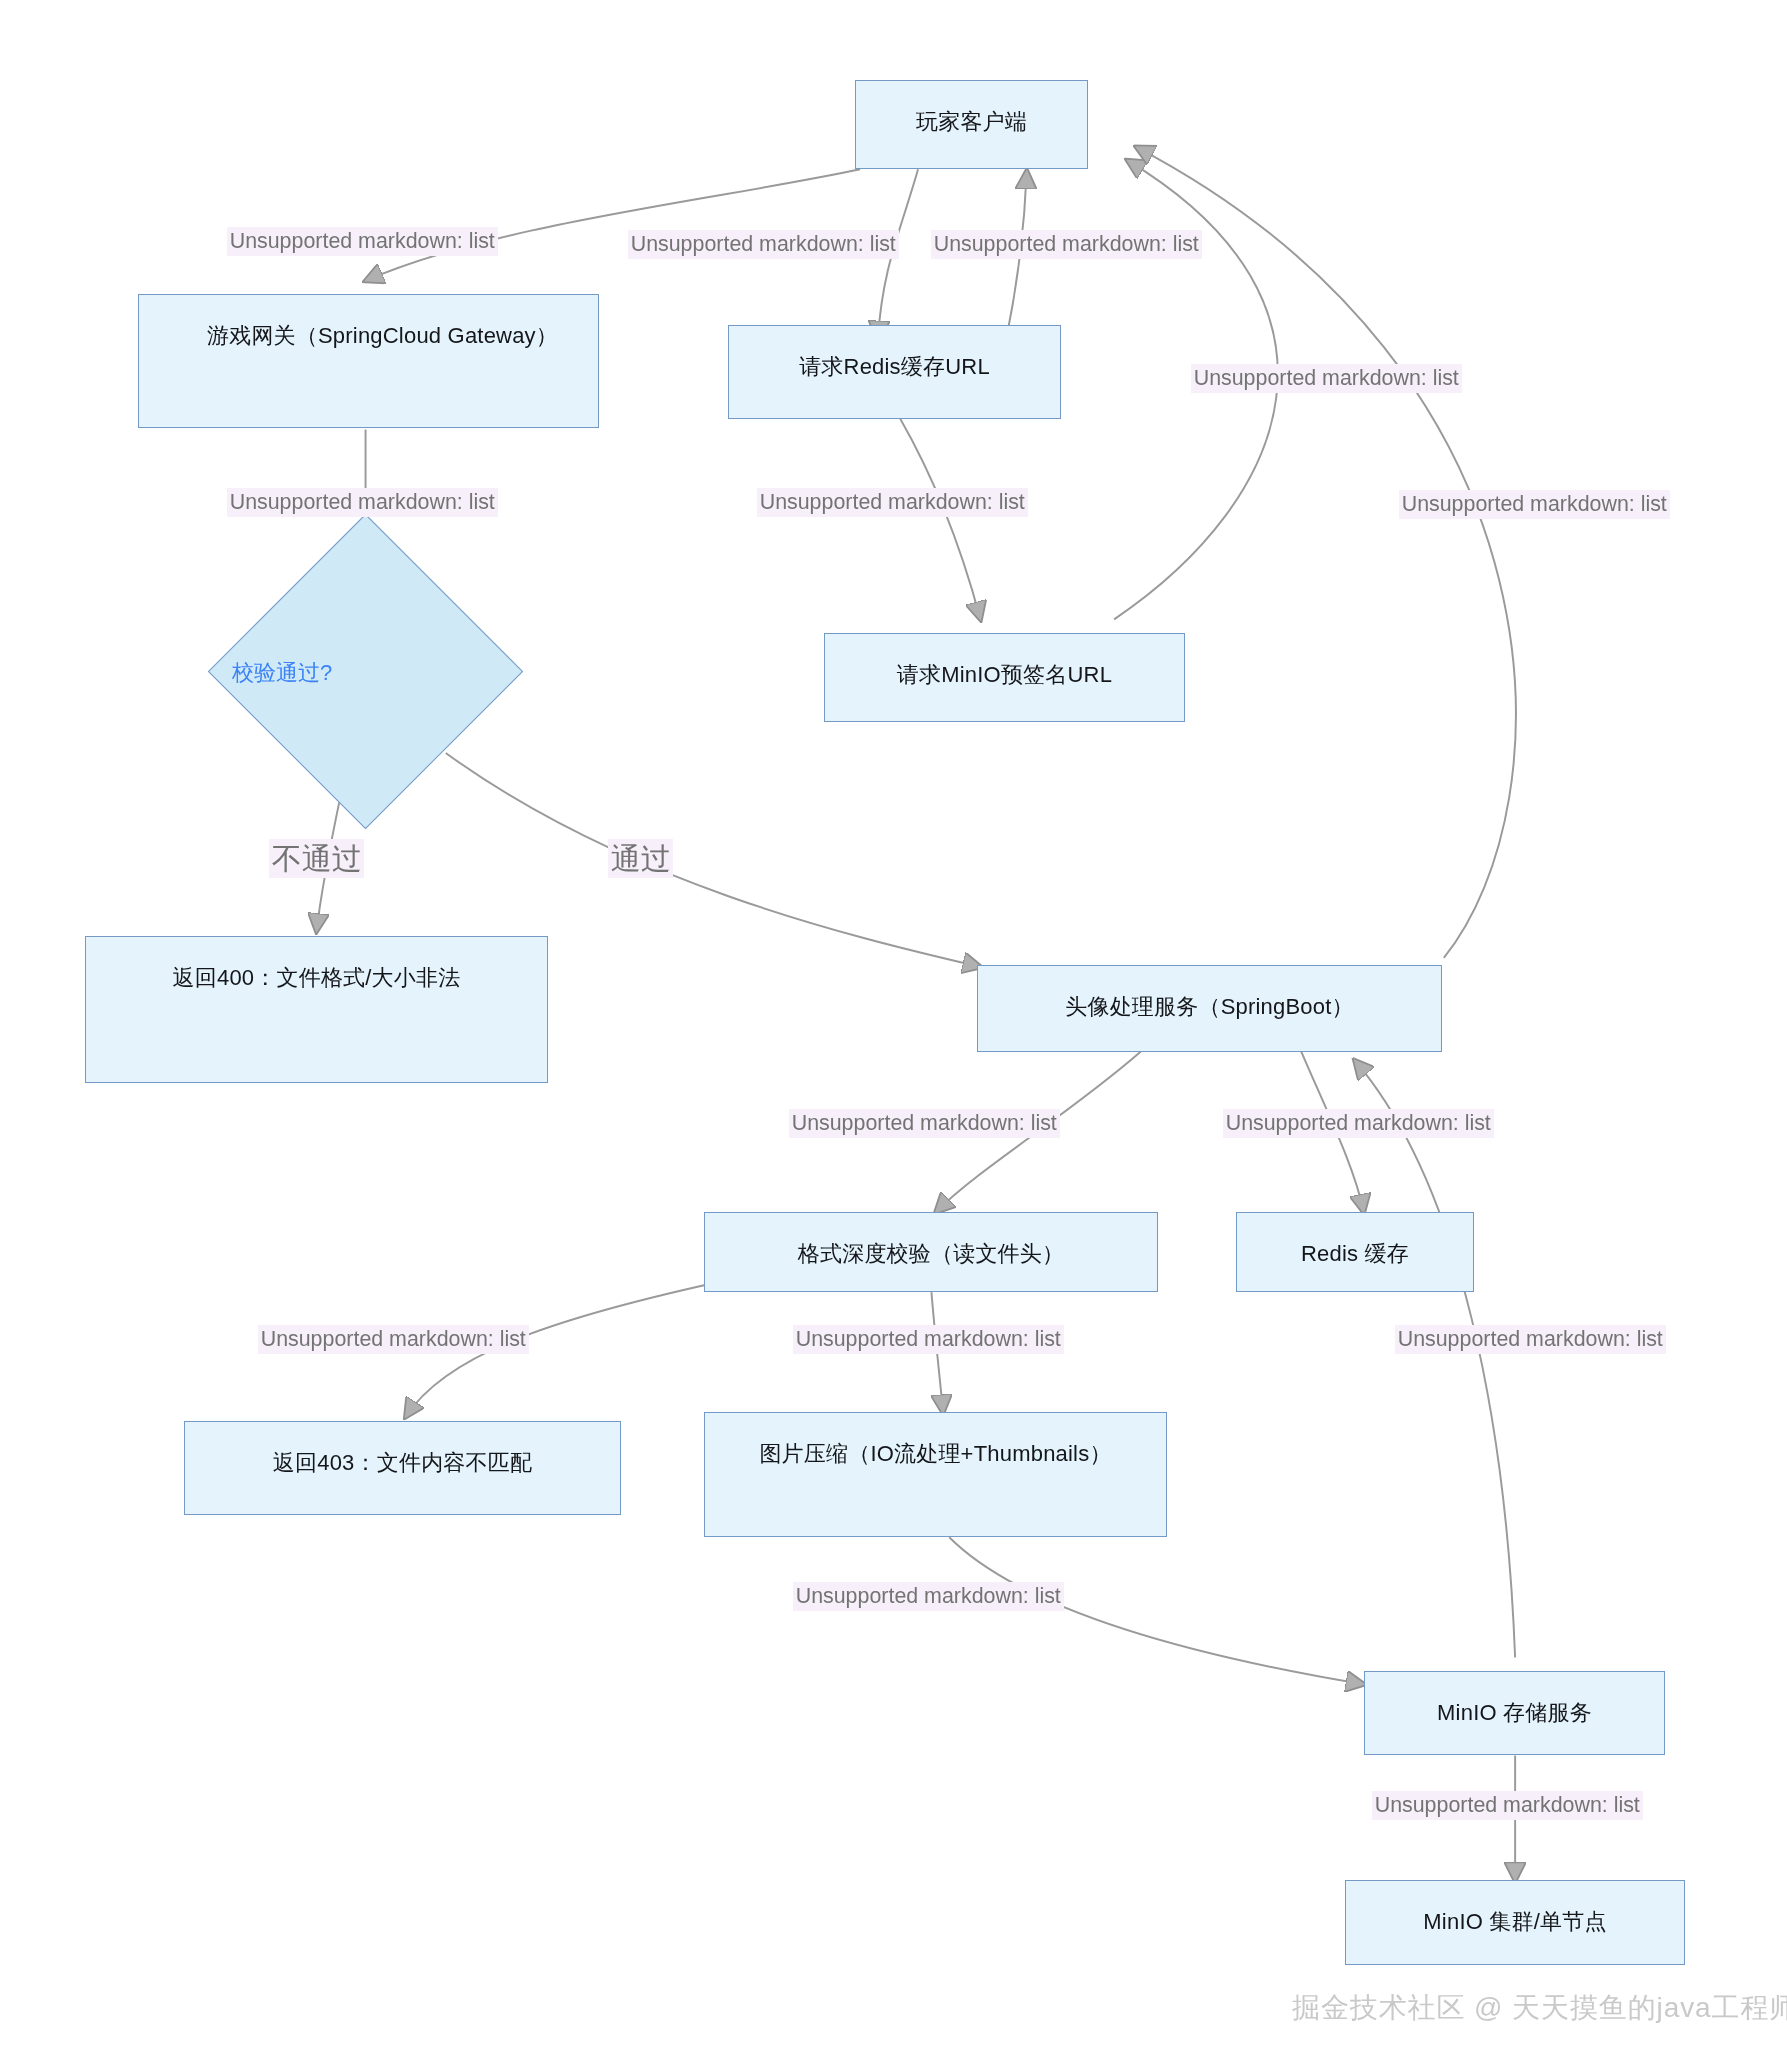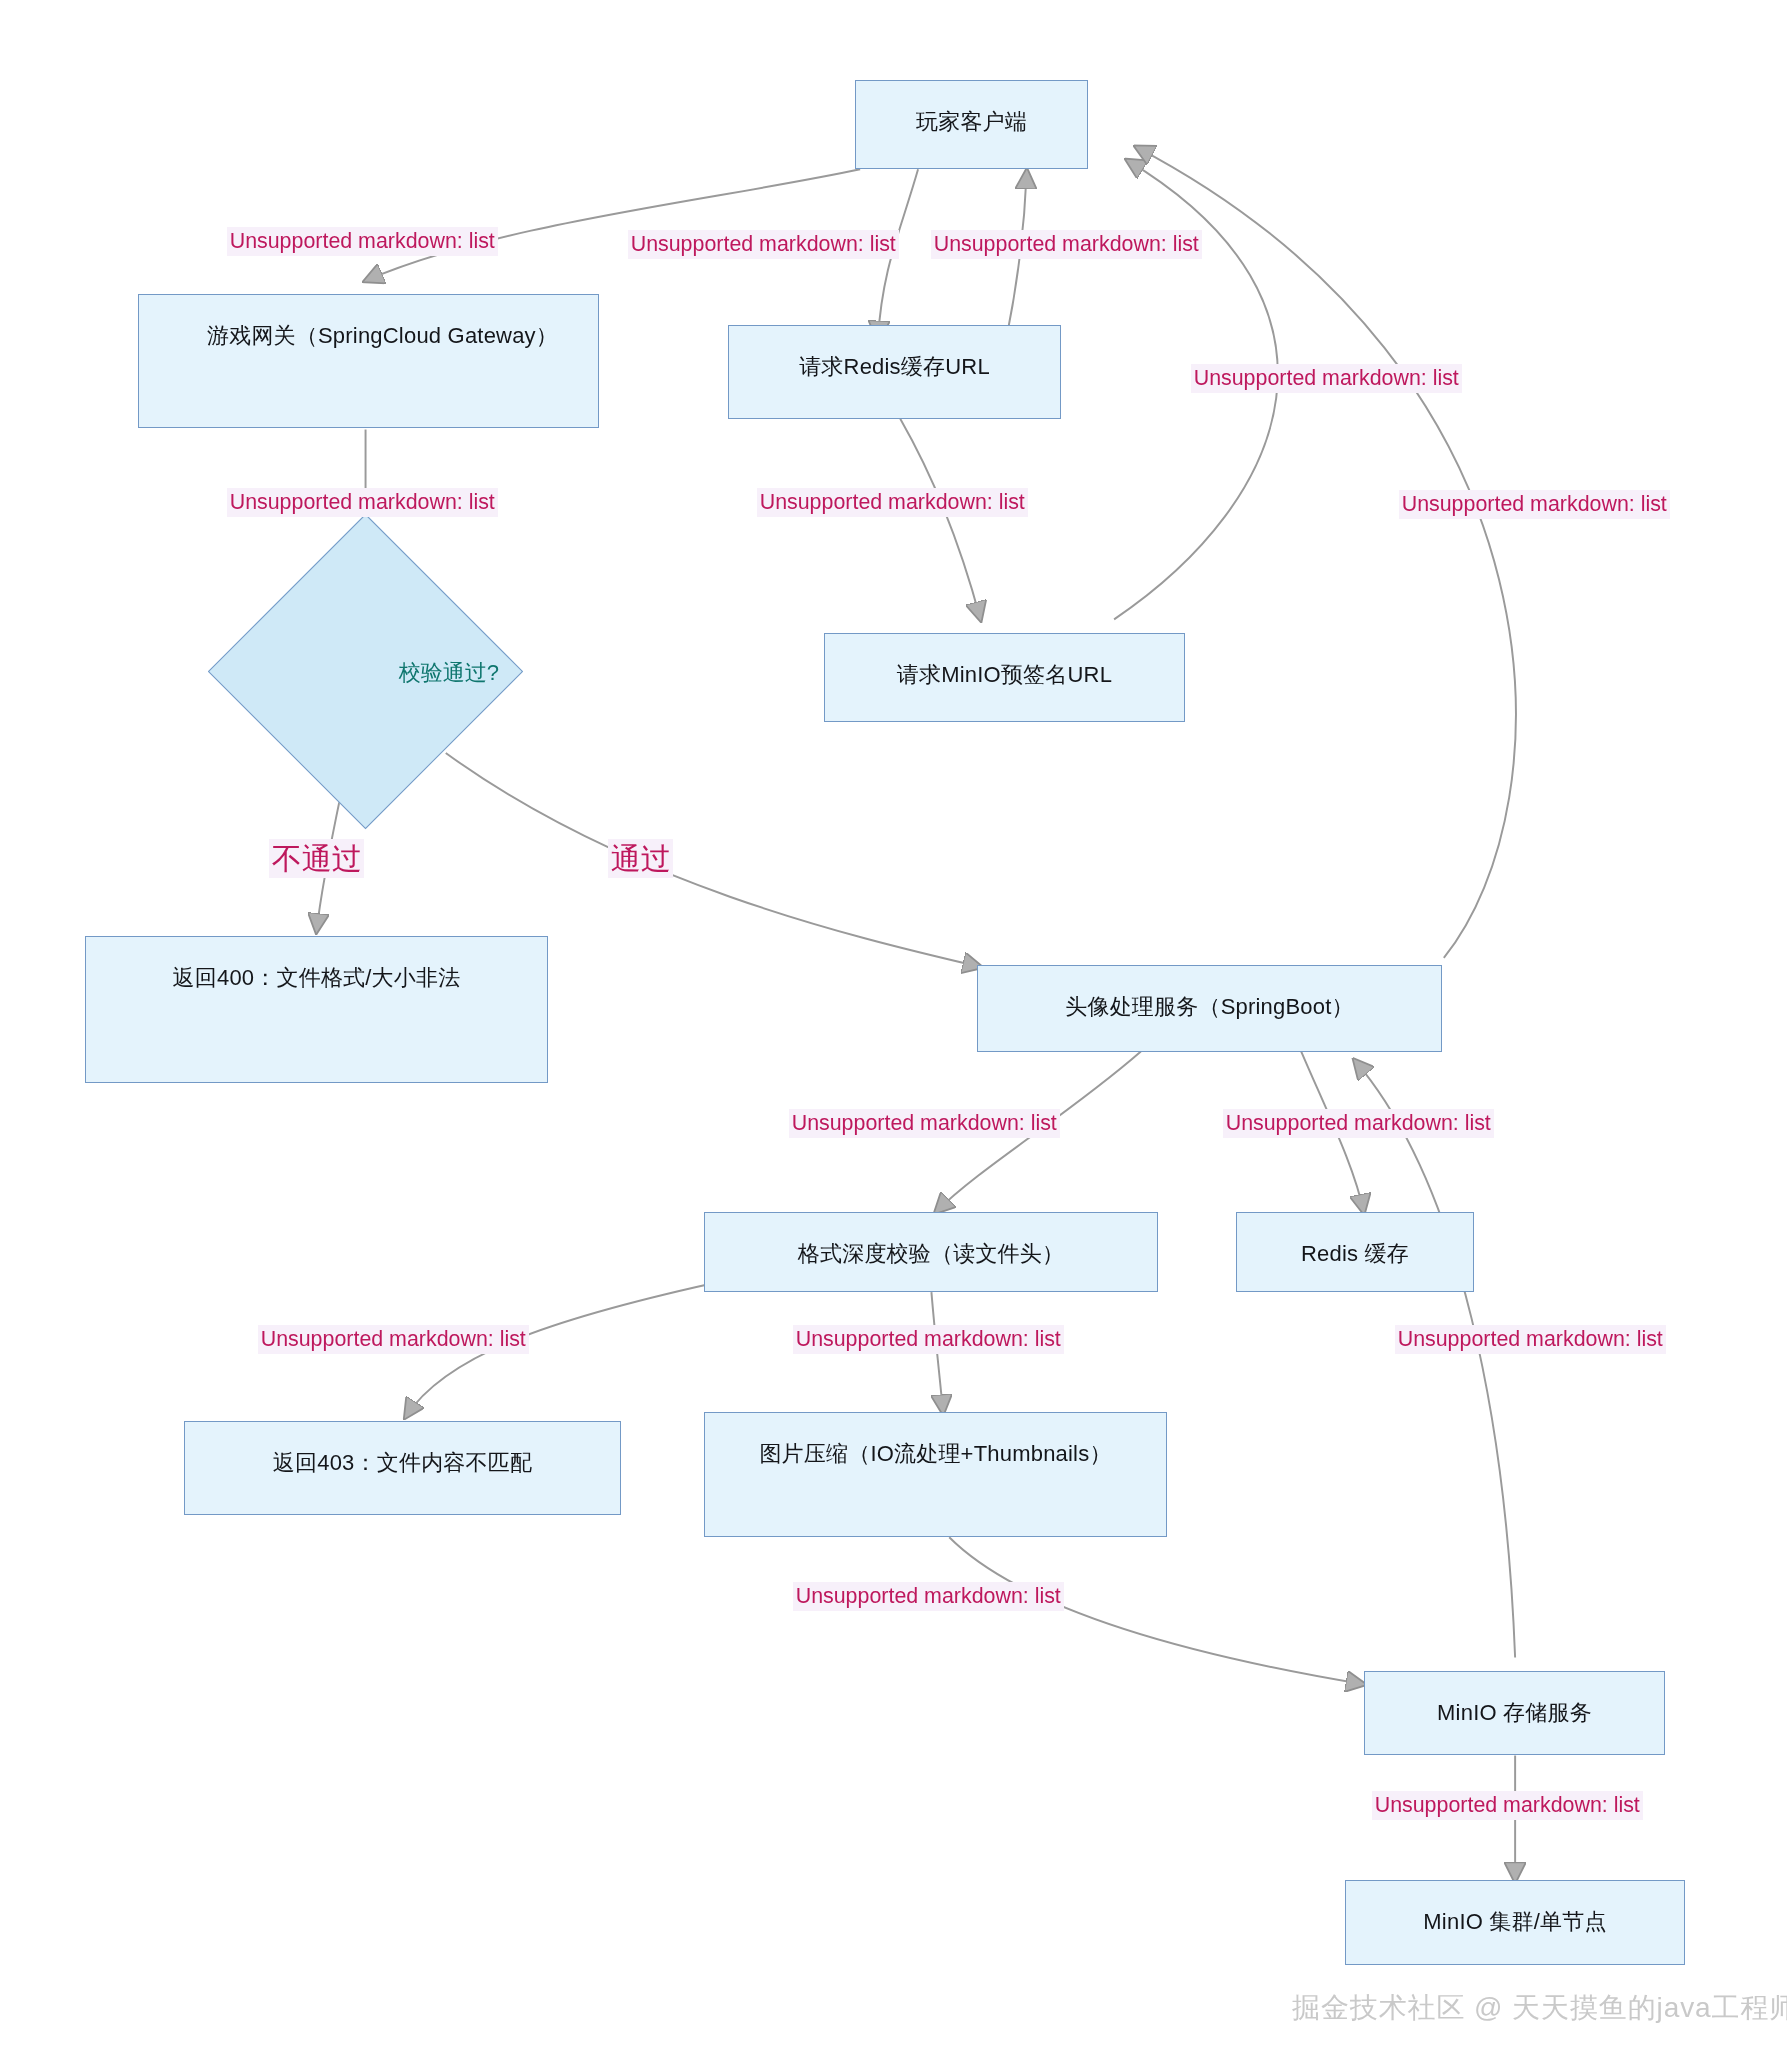--- a/index.html
+++ b/index.html
@@ -44,29 +44,29 @@
   }
   .diamond {
     position: absolute;
     box-sizing: border-box;
     background: #cfe9f7;
     border: 1.8px solid #7399c6;
     transform: rotate(45deg);
   }
   .diamond-label {
     position: absolute;
-    color: #0f766e;
+    color: #3b82f6;
     font-size: 22px;
     white-space: nowrap;
-    text-align: right;
+    text-align: left;
   }
   .edge-label {
     position: absolute;
     font-size: 21.4px;
-    color: #be185d;
+    color: #737373;
     background: #f7f0fa;
     padding: 0.9px 2.7px;
     white-space: nowrap;
     line-height: 1.25;
   }
   .edge-label.cn {
     font-size: 30px;
     text-align: right;
   }
   .watermark {

